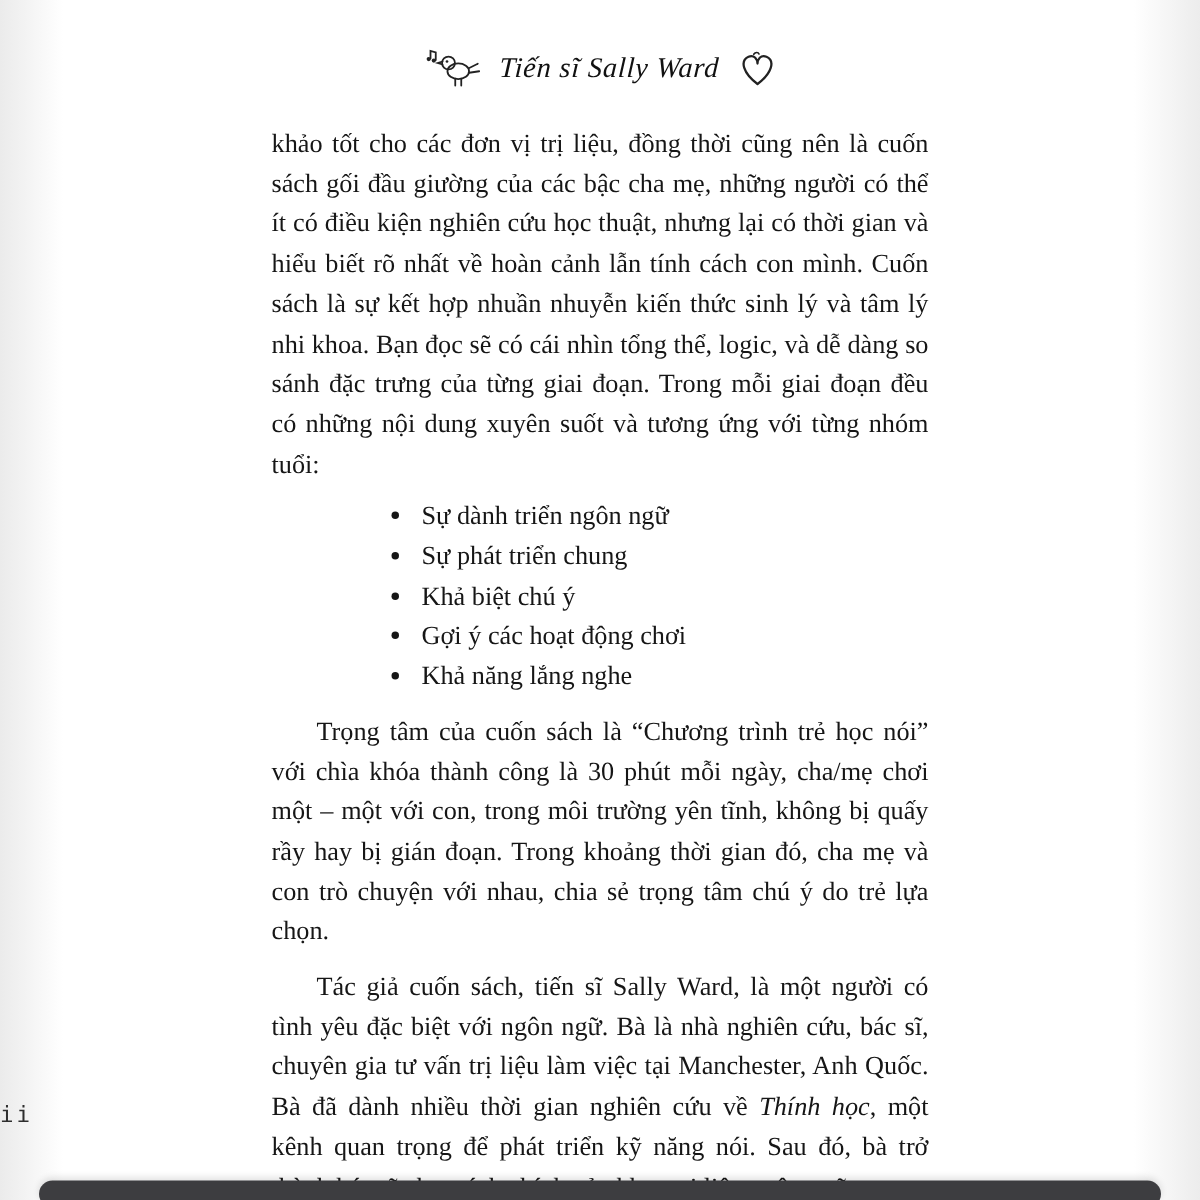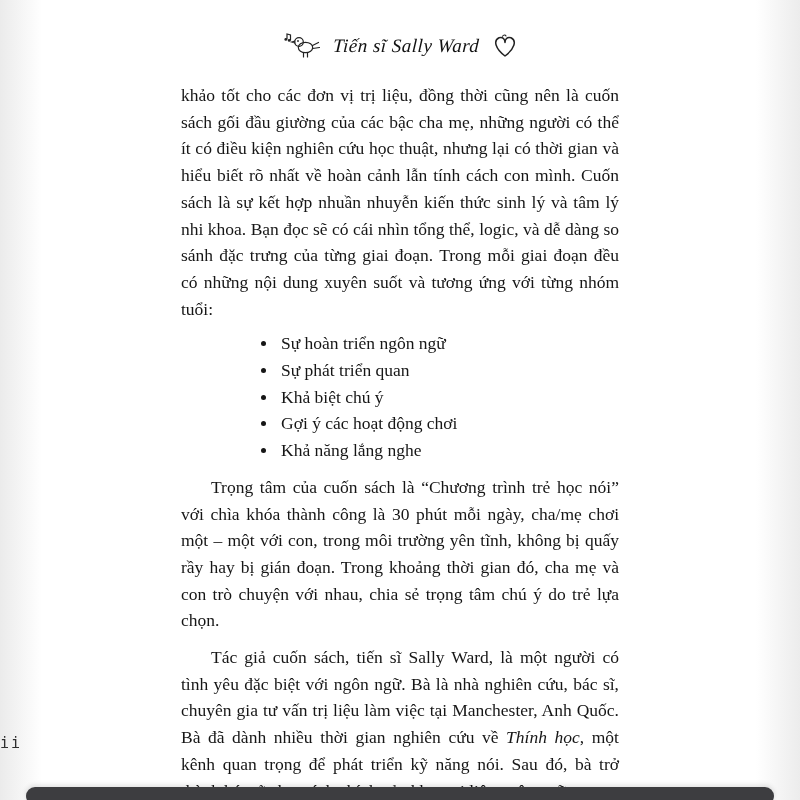--- a/index.html
+++ b/index.html
@@ -104,22 +104,22 @@
         <path d="M13 23 C 3.5 16, 1 7.5, 7 4.8 C 11 3.2, 13 6.8, 13 9.4 C 13 6.8, 15 3.2, 19 4.8 C 25 7.5, 22.5 16, 13 23 Z" fill="none" stroke="#222" stroke-width="1.5" stroke-linejoin="round"></path>
         <path d="M10.5 3.2 C 11.5 1.6, 13.5 1.6, 14 3" fill="none" stroke="#222" stroke-width="1.1" stroke-linecap="round"></path>
       </svg>
     </span>
   </header>
 
   <main class="content">
     <p class="para">khảo tốt cho các đơn vị trị liệu, đồng thời cũng nên là cuốn sách gối đầu giường của các bậc cha mẹ, những người có thể ít có điều kiện nghiên cứu học thuật, nhưng lại có thời gian và hiểu biết rõ nhất về hoàn cảnh lẫn tính cách con mình. Cuốn sách là sự kết hợp nhuần nhuyễn kiến thức sinh lý và tâm lý nhi khoa. Bạn đọc sẽ có cái nhìn tổng thể, logic, và dễ dàng so sánh đặc trưng của từng giai đoạn. Trong mỗi giai đoạn đều có những nội dung xuyên suốt và tương ứng với từng nhóm tuổi:</p>
 
     <ul class="bullet-list">
-      <li>Sự hoàn triển ngôn ngữ</li>
-      <li>Sự phát triển quan</li>
+      <li>Sự dành triển ngôn ngữ</li>
+      <li>Sự phát triển chung</li>
       <li>Khả biệt chú ý</li>
       <li>Gợi ý các hoạt động chơi</li>
       <li>Khả năng lắng nghe</li>
     </ul>
 
     <p class="para para-indent">Trọng tâm của cuốn sách là “Chương trình trẻ học nói” với chìa khóa thành công là 30 phút mỗi ngày, cha/mẹ chơi một – một với con, trong môi trường yên tĩnh, không bị quấy rầy hay bị gián đoạn. Trong khoảng thời gian đó, cha mẹ và con trò chuyện với nhau, chia sẻ trọng tâm chú ý do trẻ lựa chọn.</p>
 
     <p class="para para-indent"><span>Tác giả cuốn sách, tiến sĩ Sally Ward, là một người có tình yêu đặc biệt với ngôn ngữ. Bà là nhà nghiên cứu, bác sĩ, chuyên gia tư vấn trị liệu làm việc tại Manchester, Anh Quốc. Bà đã dành nhiều thời gian nghiên cứu về </span><span class="emph">Thính học</span><span>, một kênh quan trọng để phát triển kỹ năng nói. Sau đó, bà trở thành bác sĩ phụ trách chính của khoa trị liệu ngôn ngữ</span></p>
   </main>
 

